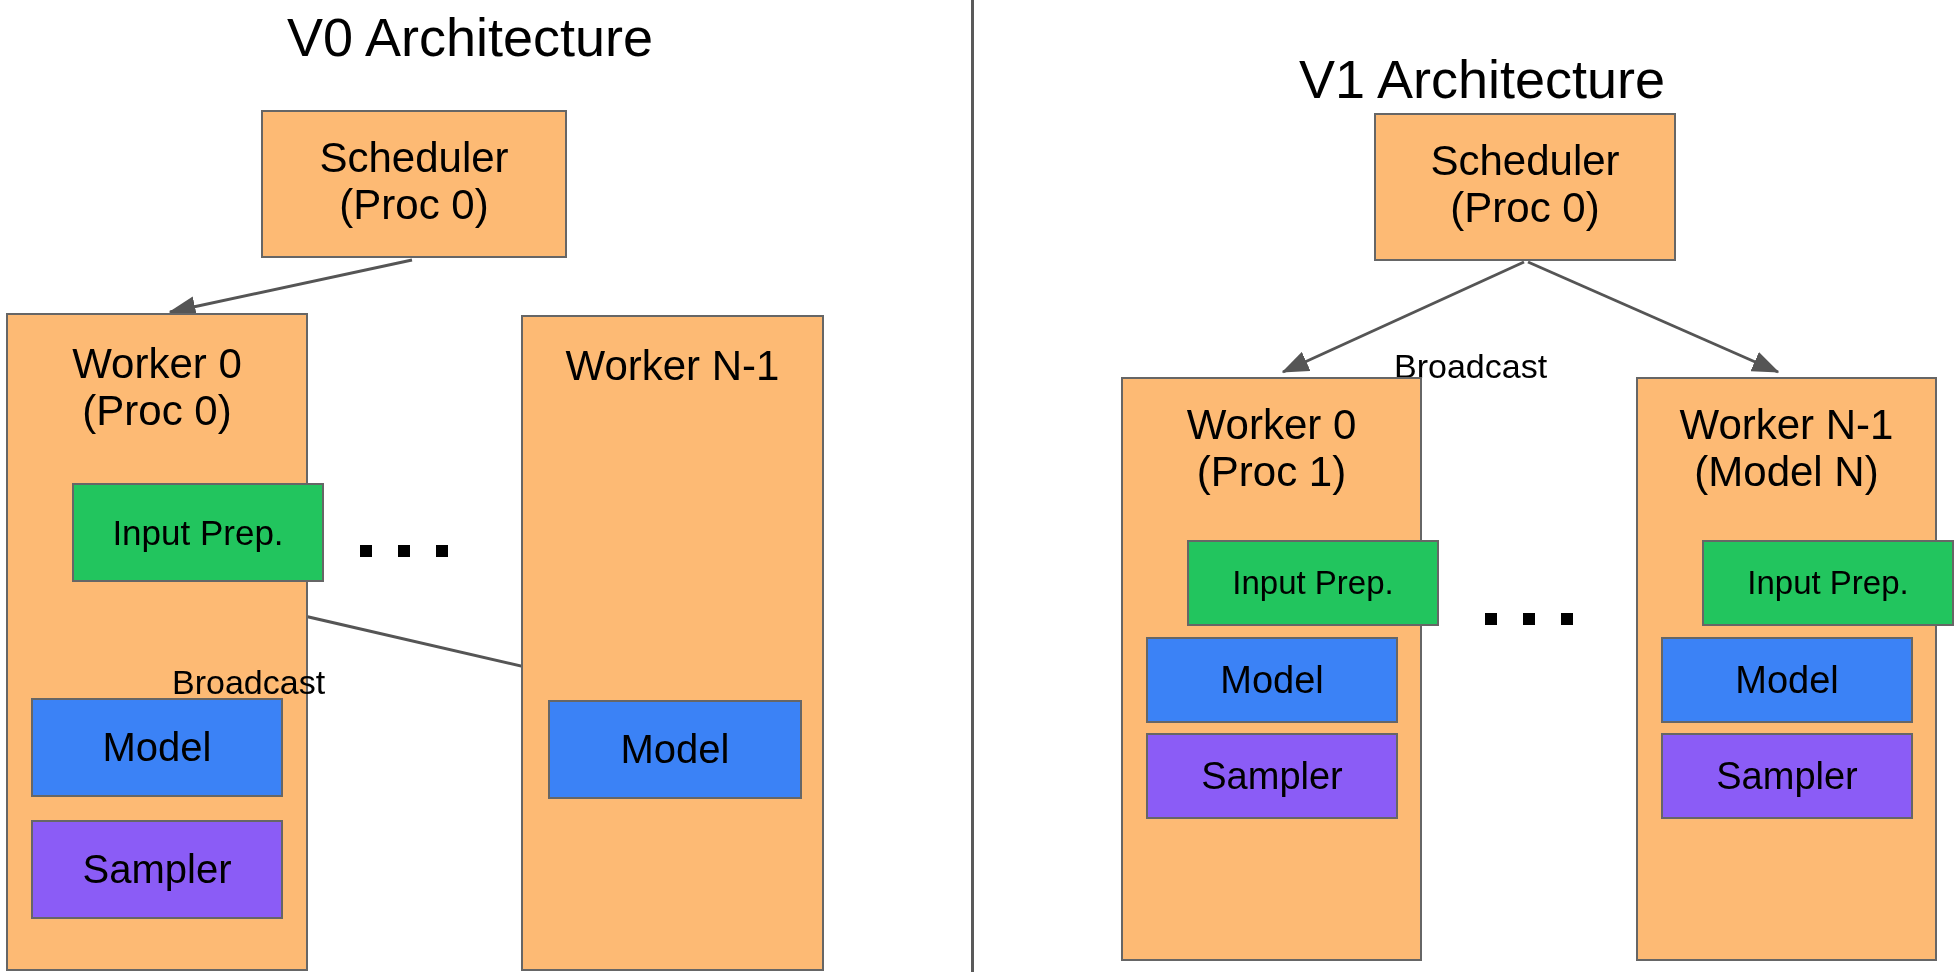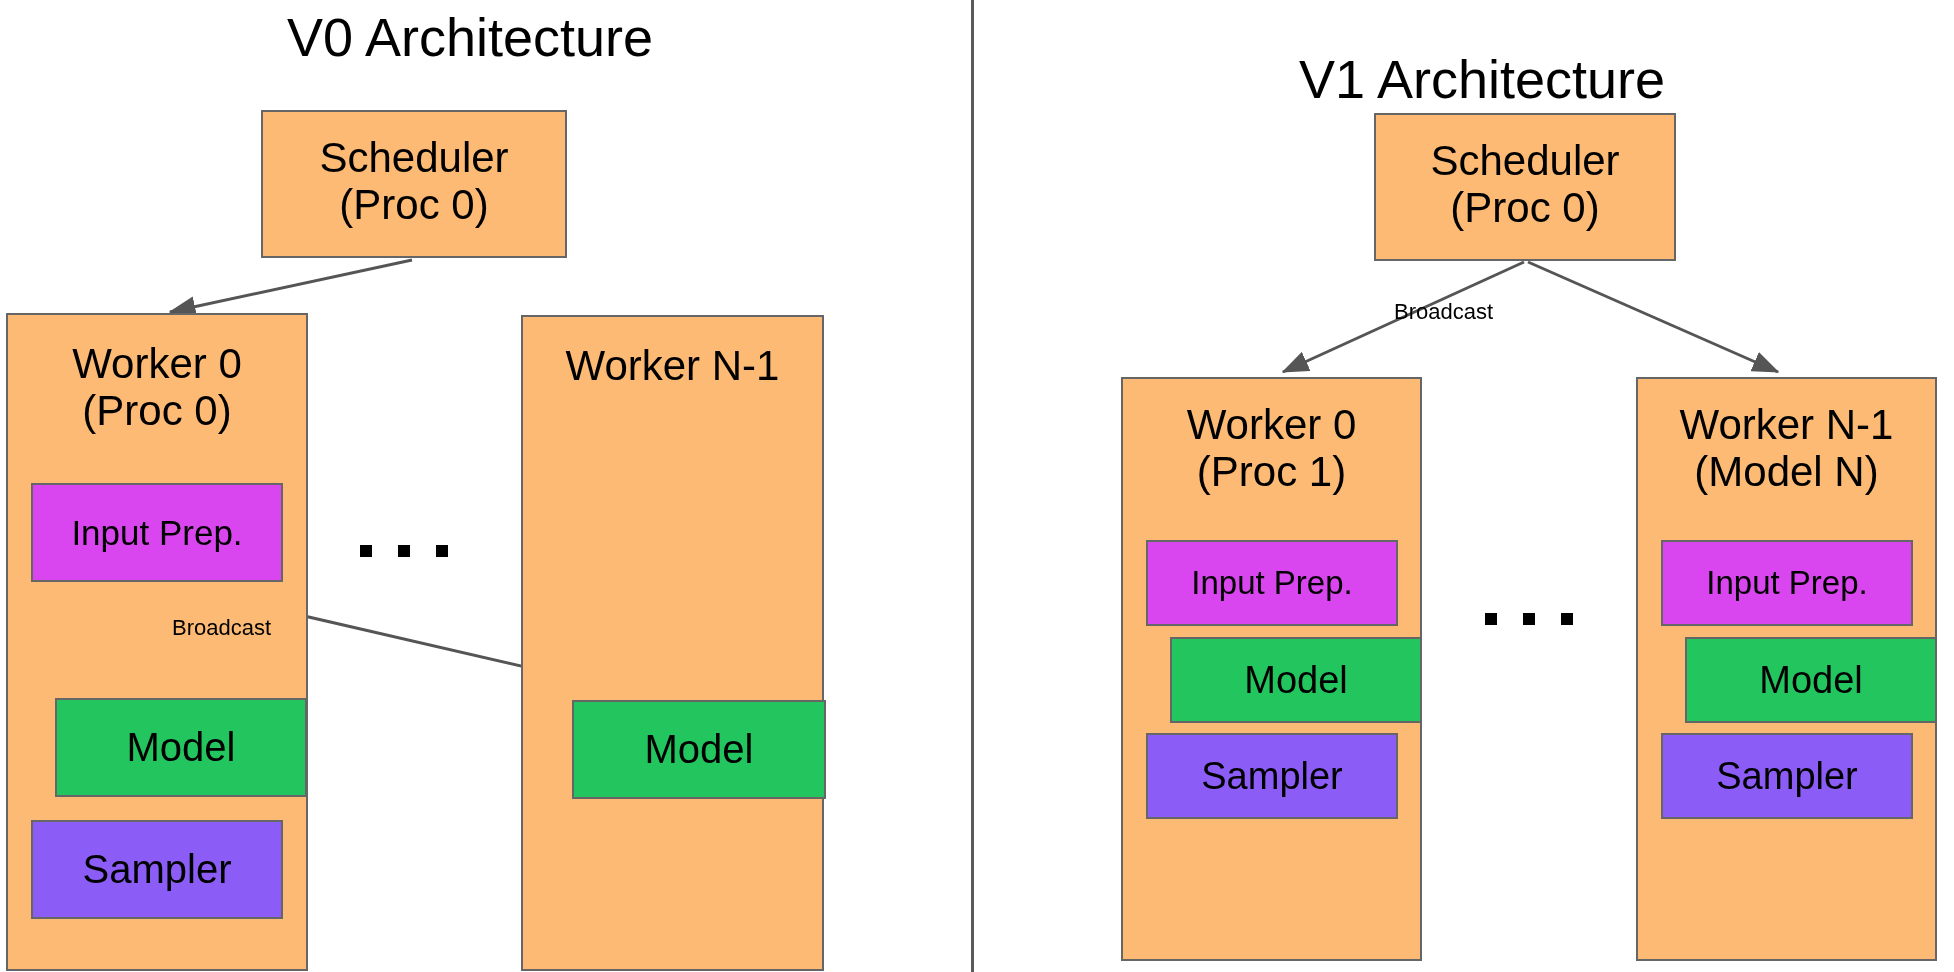--- a/index.html
+++ b/index.html
@@ -52,29 +52,30 @@
   .sub-box {
     position: absolute;
     box-sizing: border-box;
     border: 2px solid #666666;
     display: flex;
     align-items: center;
     justify-content: center;
     color: #000000;
     text-align: center;
   }
-  .sub-box.purple { background: #d946ef; }
-  .sub-box.yellow { background: #22c55e; margin-left: 24px; }
+  .sub-box.purple { background: #22c55e; margin-left: 41px; }
+  .sub-box.yellow { background: #3b82f6; }
   .sub-box.green  { background: #8b5cf6; }
   .edge-label {
     position: absolute;
-    font-size: 22px;
+    font-size: 34px;
     color: #000000;
     white-space: nowrap;
     background: transparent;
+    margin-top: 48px;
   }
   .ellipsis-dots {
     position: absolute;
     display: flex;
     align-items: center;
     gap: 26px;
   }
   .ellipsis-dots i {
     display: block;
     width: 12px;

